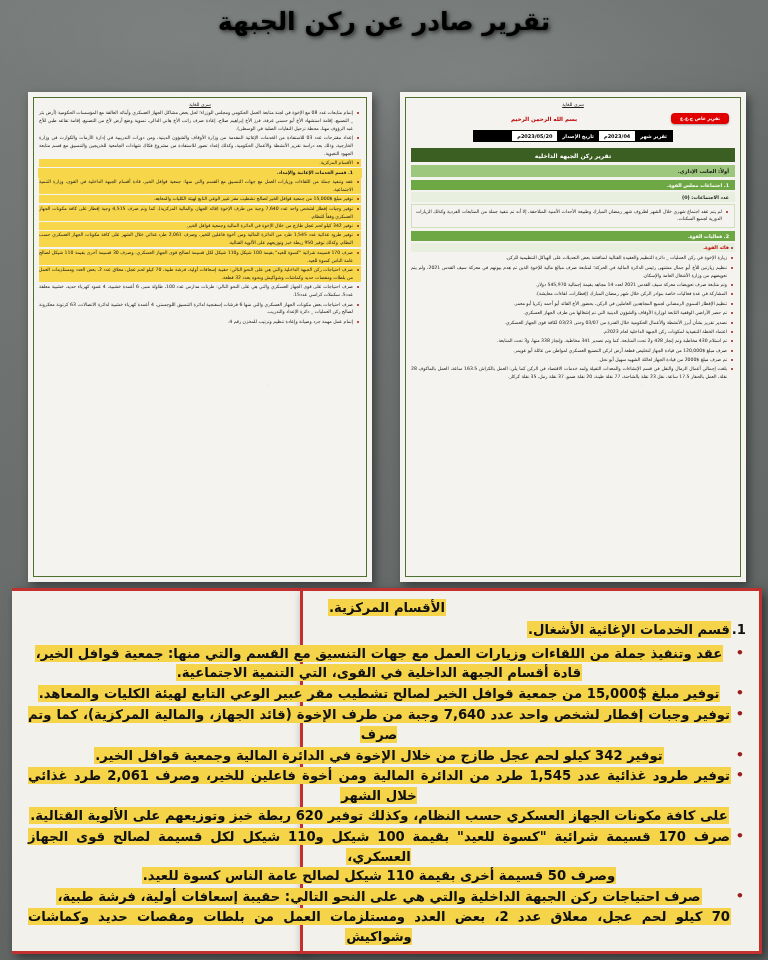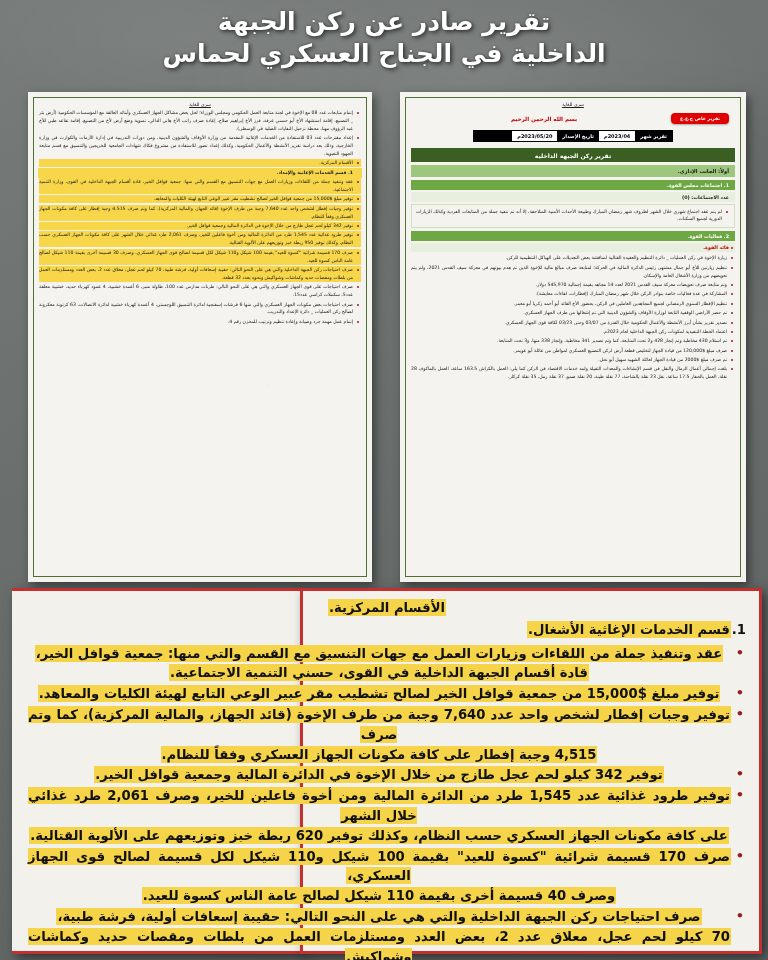--- a/index.html
+++ b/index.html
@@ -19,21 +19,21 @@
       radial-gradient(ellipse 500px 200px at 80% 20%, rgba(0,0,0,0.10),      rgba(0,0,0,0) 70%),
       linear-gradient(160deg, #787d7b 0%, #6c7170 35%, #636867 70%, #5c6160 100%);
     position: relative;
   }
 
   
   #poster-title {
     position: absolute;
     top: 6px; left: 0; right: 0;
     text-align: center;
-    color: #ffffff;
+    color: #000000;
     font-weight: bold;
     font-size: 25px;
     line-height: 1.28;
     letter-spacing: 0px;
     text-shadow: 2px 2px 4px rgba(0,0,0,0.55), 0 0 3px rgba(0,0,0,0.4);
     padding: 0 60px;
   }
   #poster-title .t-line { display: block; }
 
   
@@ -242,21 +242,20 @@
   }
   .z-head-a { text-align: center; margin-bottom: 2px; }
   .z-head-b { margin-bottom: 4px; }
   .z-just { text-align: justify; text-align-last: center; }
 </style>
 </head>
 <body>
 
 <div id="poster-title">
   <span class="t-line">تقرير صادر عن ركن الجبهة</span>
-  <span class="t-line">الداخلية في الجناح العسكري لحماس</span>
 </div>
 
 <div class="page" id="page-left">
   <div class="page-inner">
     <div class="classification">سري للغاية</div>
 
     <div class="doc-body">
       <ul class="bullets">
         <li>إتمام متابعات عدد 08 مع الإخوة في لجنة متابعة العمل الحكومي ومجلس الوزراء؛ لحل بعض مشاكل الجهاز العسكري وأبنائه العالقة مع المؤسسات الحكومية (أرض بئر _ التصنيع، إقامة استشهاد الأخ أبو حسني عرفة، فرز الأخ إبراهيم صلاح، إعادة صرف راتب الأخ هاني الدالي، تسوية وضع أرض لأخ من التصنيع، إقامة تقاعد طبي للأخ عبد الرؤوف مهنا، محطة ترحيل النفايات الصلبة في الوسطى).</li>
         <li>إعداد مقترحات عدد 03 للاستفادة من الخدمات الإغاثية المقدمة من وزارة الأوقاف والشؤون الدينية، ومن دورات التدريبية في إدارة الأزمات والكوارث في وزارة الخارجية، وذلك بعد دراسة تقرير الأنشطة والأعمال الحكومية، وكذلك إعداد تصور للاستفادة من مشروع فكاك شهادات الجامعية للخريجين والتنسيق مع قسم متابعة الجهود التعبوية.</li>
@@ -344,39 +343,38 @@
   </div>
 
   <div class="z-head-b nb">
     <span class="num">1.</span>
     <span class="hlz">قسم الخدمات الإغاثية الأشغال.</span>
   </div>
 
   <ul>
     <li>
       <div class="z-just"><span class="hlz">عقد وتنفيذ جملة من اللقاءات وزيارات العمل مع جهات التنسيق مع القسم والتي منها: جمعية قوافل الخير،</span></div>
-      <div style="text-align:center;"><span class="hlz">قادة أقسام الجبهة الداخلية في القوى، حسني التنمية الاجتماعية.</span></div>
+      <div style="text-align:center;"><span class="hlz">قادة أقسام الجبهة الداخلية في القوى، التي التنمية الاجتماعية.</span></div>
     </li>
     <li>
       <div class="z-just"><span class="hlz">توفير مبلغ $15,000 من جمعية قوافل الخير لصالح تشطيب مقر عبير الوعي التابع لهيئة الكليات والمعاهد.</span></div>
     </li>
     <li>
       <div class="z-just"><span class="hlz">توفير وجبات إفطار لشخص واحد عدد 7,640 وجبة من طرف الإخوة (قائد الجهاز، والمالية المركزية)، كما وتم صرف</span></div>
-      <div style="text-align:center;"><span class="hlz">4,515 وجبة إفطار على كافة مكونات الجهاز العسكري وفقاً للنظام.</span></div>
     </li>
     <li>
       <div class="z-just"><span class="hlz">توفير 342 كيلو لحم عجل طازج من خلال الإخوة في الدائرة المالية وجمعية قوافل الخير.</span></div>
     </li>
     <li>
       <div class="z-just"><span class="hlz">توفير طرود غذائية عدد 1,545 طرد من الدائرة المالية ومن أخوة فاعلين للخير، وصرف 2,061 طرد غذائي خلال الشهر</span></div>
       <div class="z-just"><span class="hlz">على كافة مكونات الجهاز العسكري حسب النظام، وكذلك توفير 620 ربطة خبز وتوزيعهم على الألوية القتالية.</span></div>
     </li>
     <li>
       <div class="z-just"><span class="hlz">صرف 170 قسيمة شرائية "كسوة للعيد" بقيمة 100 شيكل و110 شيكل لكل قسيمة لصالح قوى الجهاز العسكري،</span></div>
-      <div style="text-align:center;"><span class="hlz">وصرف 40 قسيمة أخرى بقيمة 110 شيكل لصالح عامة الناس كسوة للعيد.</span></div>
+      <div style="text-align:center;"><span class="hlz">وصرف 50 قسيمة أخرى بقيمة 110 شيكل لصالح عامة الناس كسوة للعيد.</span></div>
     </li>
     <li>
       <div style="text-align:center;"><span class="hlz">صرف احتياجات ركن الجبهة الداخلية والتي هي على النحو التالي: حقيبة إسعافات أولية، فرشة طبية،</span></div>
       <div class="z-just"><span class="hlz">70 كيلو لحم عجل، معلاق عدد 2، بعض العدد ومستلزمات العمل من بلطات ومقصات حديد وكماشات وشواكيش</span></div>
 
     </li>
   </ul>
 </div>
 
 </body></html>

